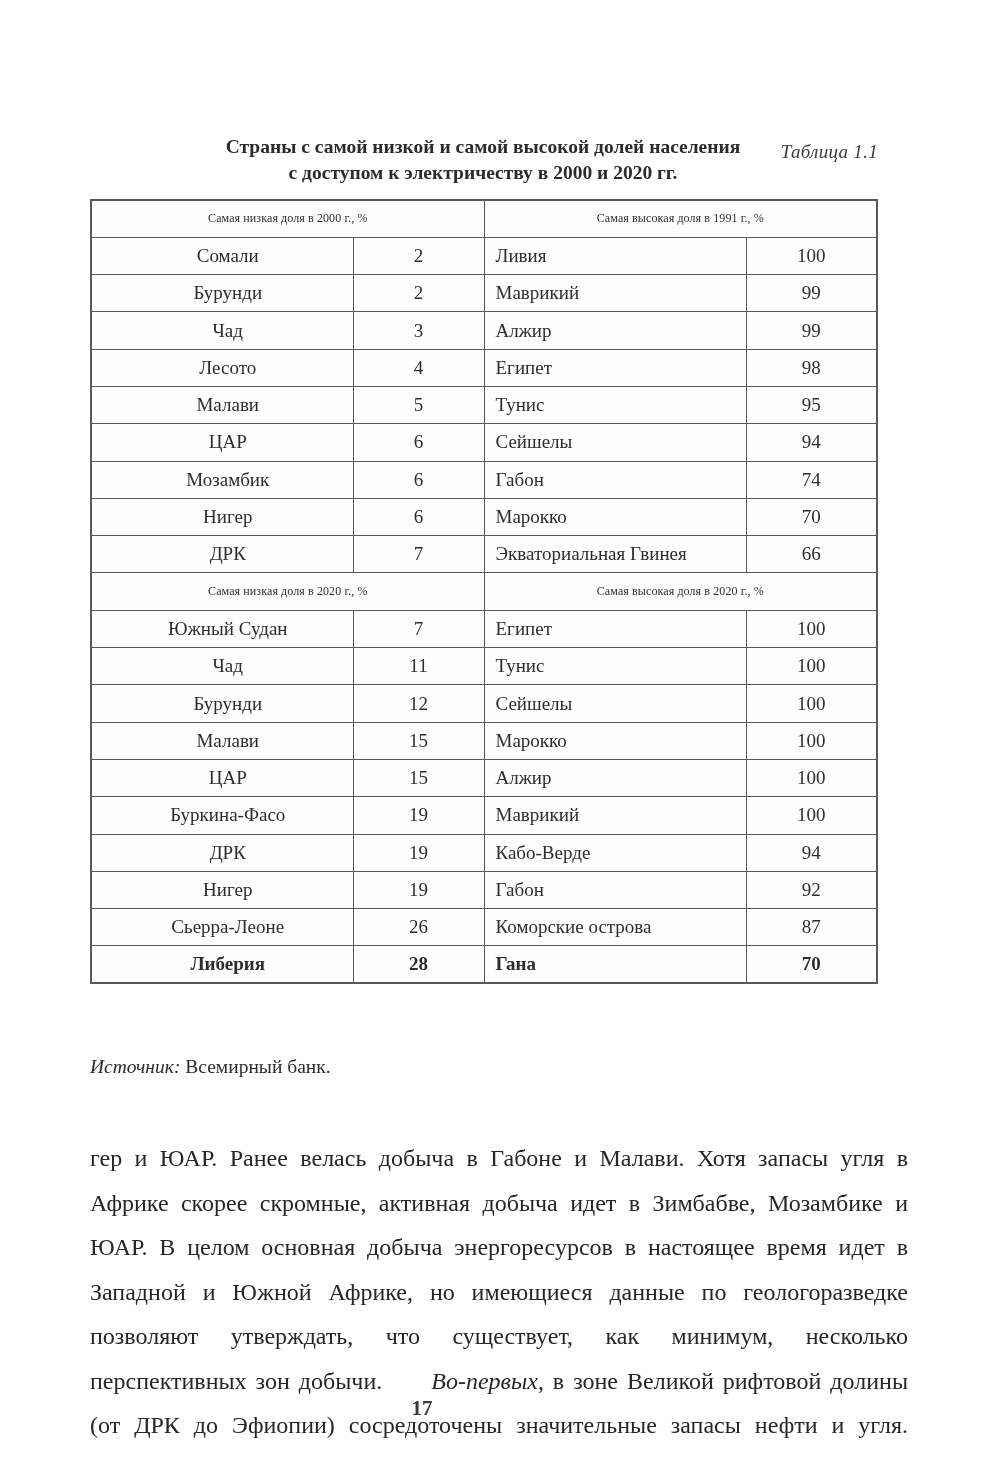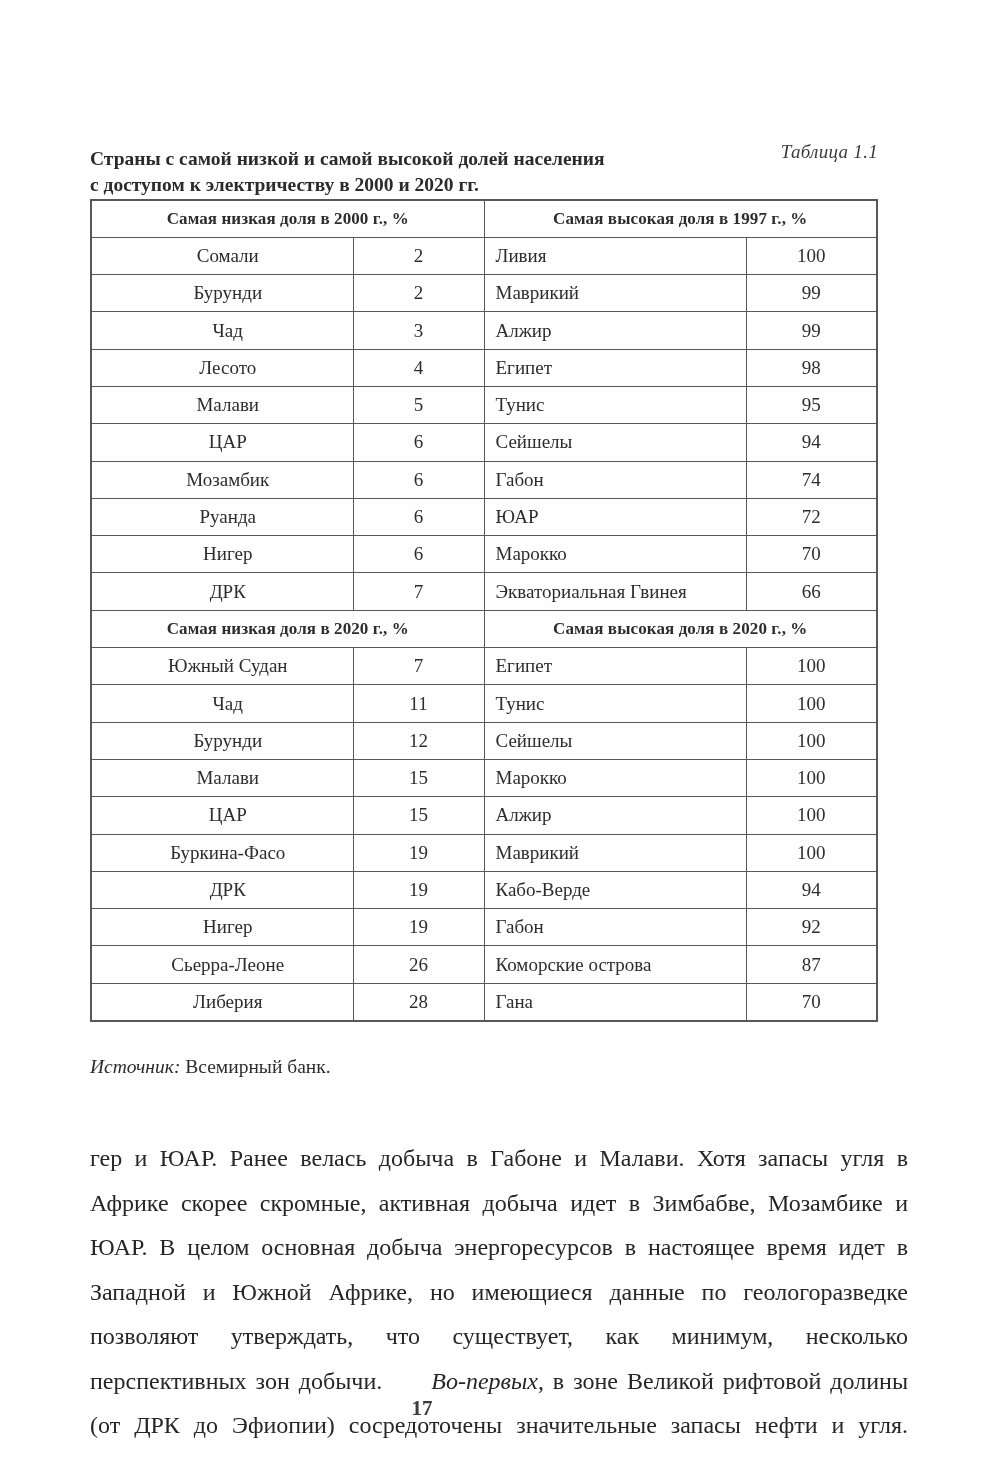--- a/index.html
+++ b/index.html
@@ -30,24 +30,24 @@
     right: 122px;
     font-style: italic;
     font-size: 19px;
     letter-spacing: 0.3px;
     color: #3a3a3a;
     white-space: nowrap;
     margin-top: 29px;
   }
   .table-title {
     position: absolute;
-    top: 146px;
+    top: 134px;
     left: 90px;
     width: 786px;
-    text-align: left;
+    text-align: center;
     font-weight: bold;
     font-size: 19.5px;
     line-height: 26px;
     color: #2b2b2b;
   }
   .table-title .line { display: block; }
 
   
   .data-table {
     position: absolute;
@@ -67,33 +67,33 @@
     font-size: 19px;
     color: #2d2d2d;
     font-weight: normal;
     text-align: left;
     vertical-align: middle;
     box-sizing: border-box;
     overflow: hidden;
     white-space: nowrap;
   }
   .data-table tr.section-head th {
-    font-weight: bold;
+    font-weight: normal;
     text-align: center;
     padding: 0;
-    font-size: 17px;
+    font-size: 12px;
     letter-spacing: 0.1px;
   }
   .data-table td.num {
     text-align: center;
     padding: 0;
     font-size: 19px;
   }
   .data-table tr:first-child th { border-top-width: 2px; }
-  .data-table tr:last-child td  { border-bottom-width: 2px; }
+  .data-table tr:last-child td  { border-bottom-width: 2px; font-weight: bold; }
   .data-table th:first-child, .data-table td:first-child { border-left-width: 2px; text-align: center; }
   .data-table th:last-child,  .data-table td:last-child  { border-right-width: 2px; }
   
   .data-table td.mid-left, .data-table th.mid-left { border-right-width: 1.6px; }
 
   
   .source {
     position: absolute;
     top: 1056px;
     left: 90px;
@@ -143,21 +143,21 @@
   <table class="data-table">
     <colgroup>
       <col class="c-country">
         <col class="c-value">
         <col class="c-country">
         <col class="c-value">
     </colgroup>
     <tbody id="table-body">
         <tr class="section-head">
           <th colspan="2" class="mid-left">Самая низкая доля в 2000 г., %</th>
-          <th colspan="2">Самая высокая доля в 1997 г., %</th>
+          <th colspan="2">Самая высокая доля в 1991 г., %</th>
         </tr>
         <tr>
           <td>Сомали</td>
           <td class="num mid-left">2</td>
           <td>Ливия</td>
           <td class="num">100</td>
         </tr>
         <tr>
           <td>Бурунди</td>
           <td class="num mid-left">2</td>
@@ -188,26 +188,20 @@
           <td>Сейшелы</td>
           <td class="num">94</td>
         </tr>
         <tr>
           <td>Мозамбик</td>
           <td class="num mid-left">6</td>
           <td>Габон</td>
           <td class="num">74</td>
         </tr>
         <tr>
-          <td>Руанда</td>
-          <td class="num mid-left">6</td>
-          <td>ЮАР</td>
-          <td class="num">72</td>
-        </tr>
-        <tr>
           <td>Нигер</td>
           <td class="num mid-left">6</td>
           <td>Марокко</td>
           <td class="num">70</td>
         </tr>
         <tr>
           <td>ДРК</td>
           <td class="num mid-left">7</td>
           <td>Экваториальная Гвинея</td>
           <td class="num">66</td>

